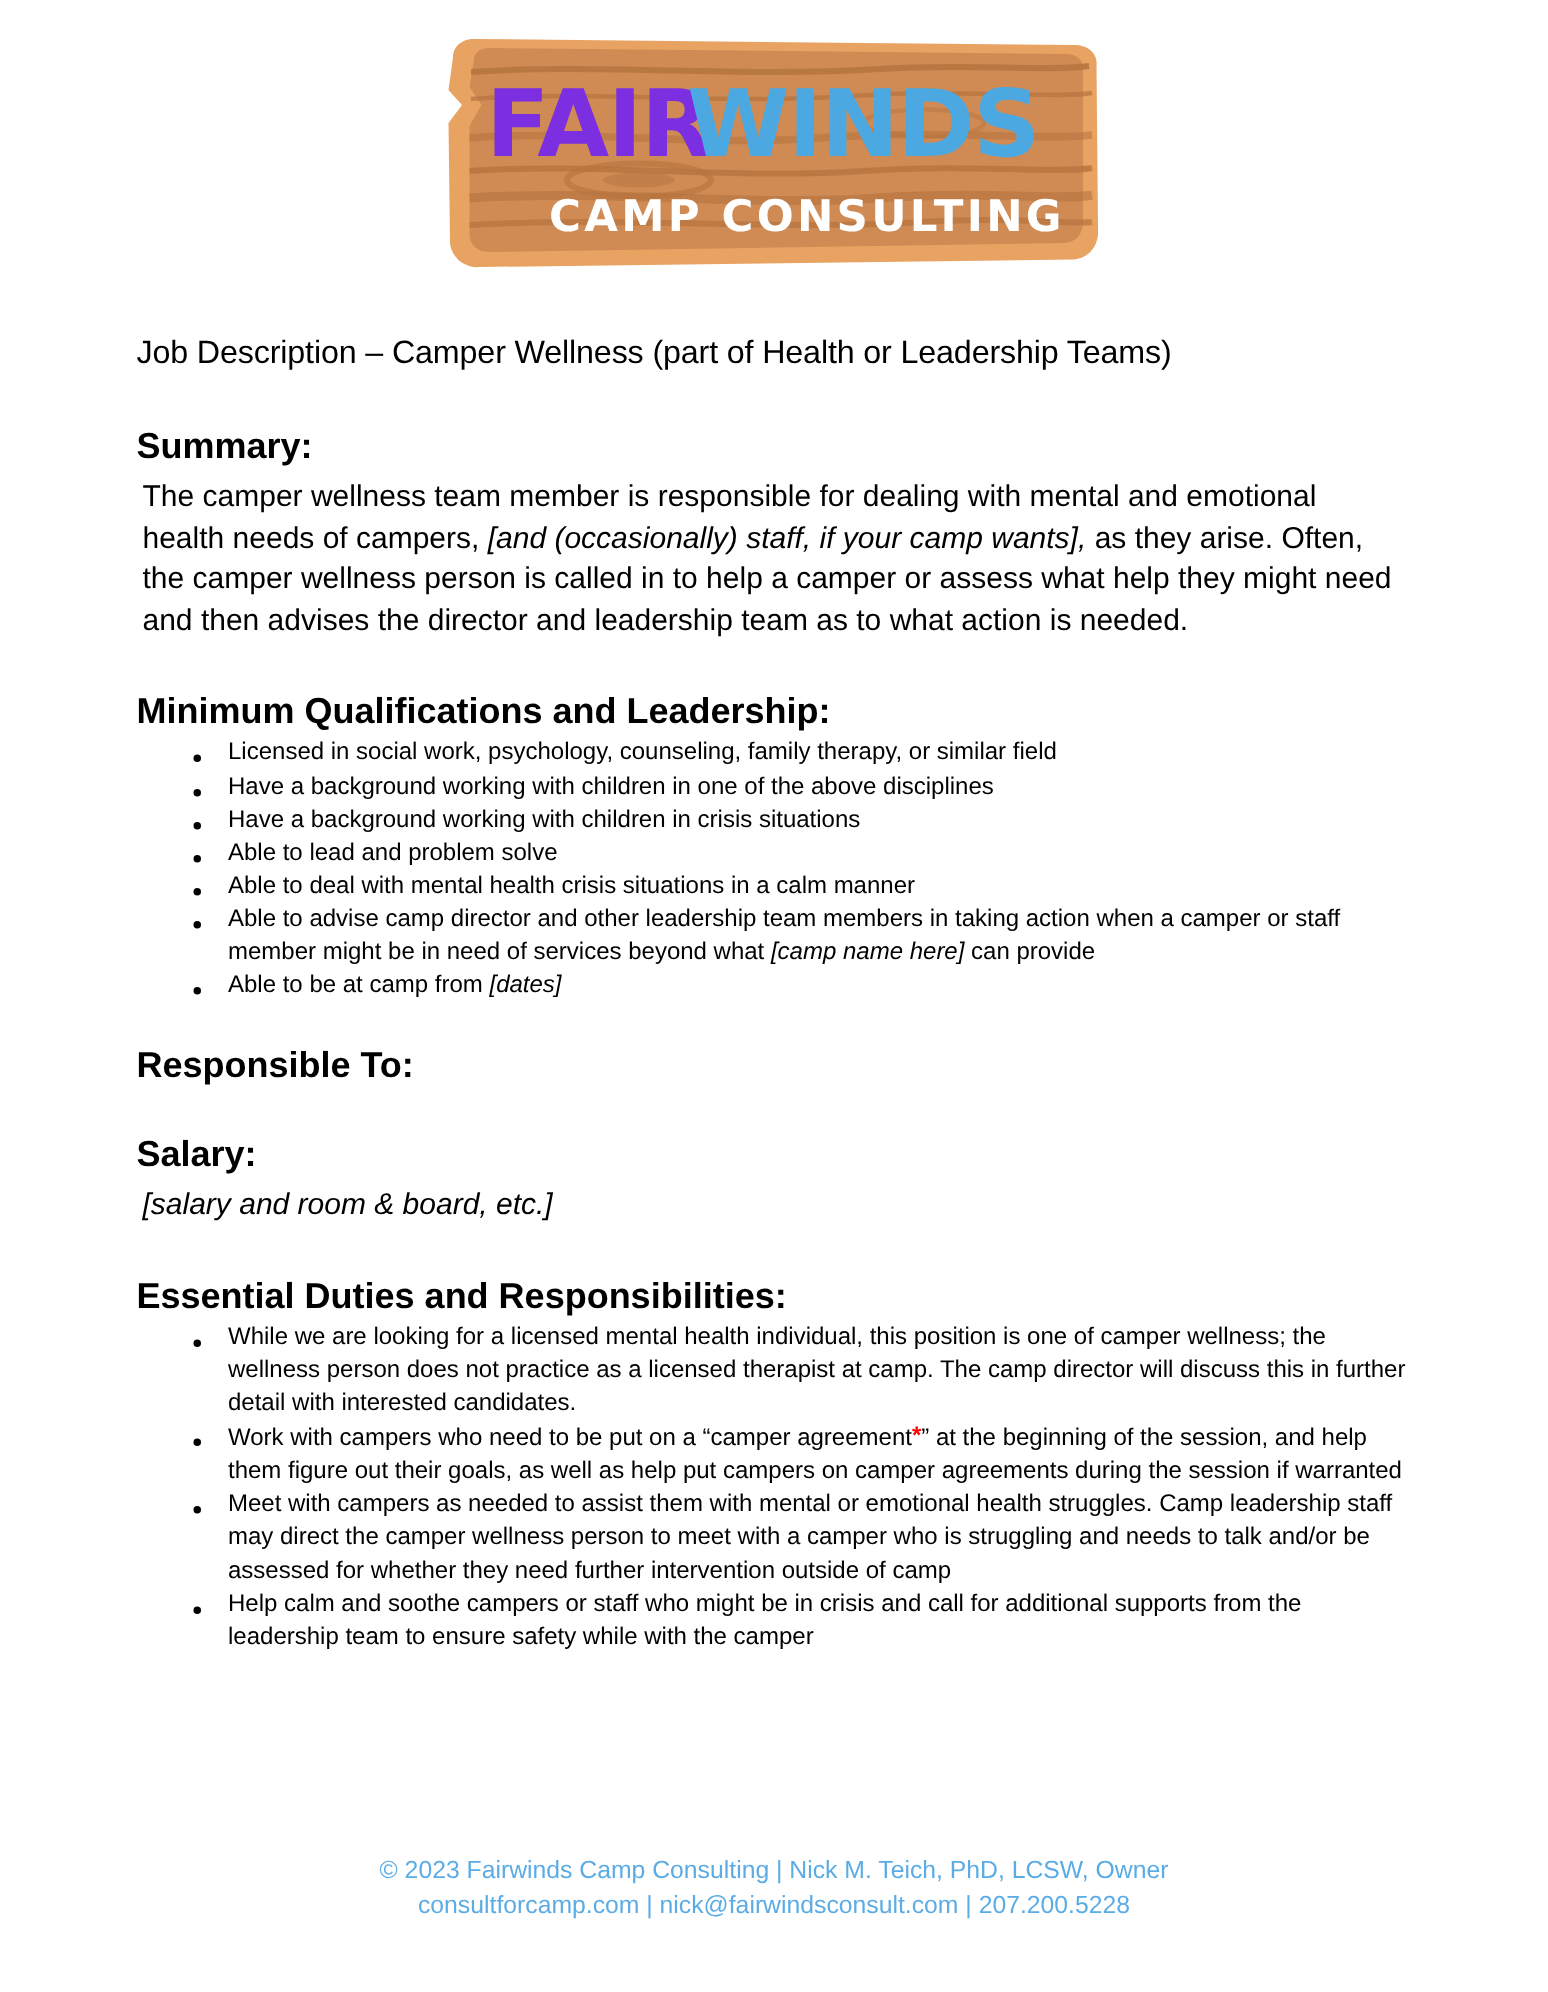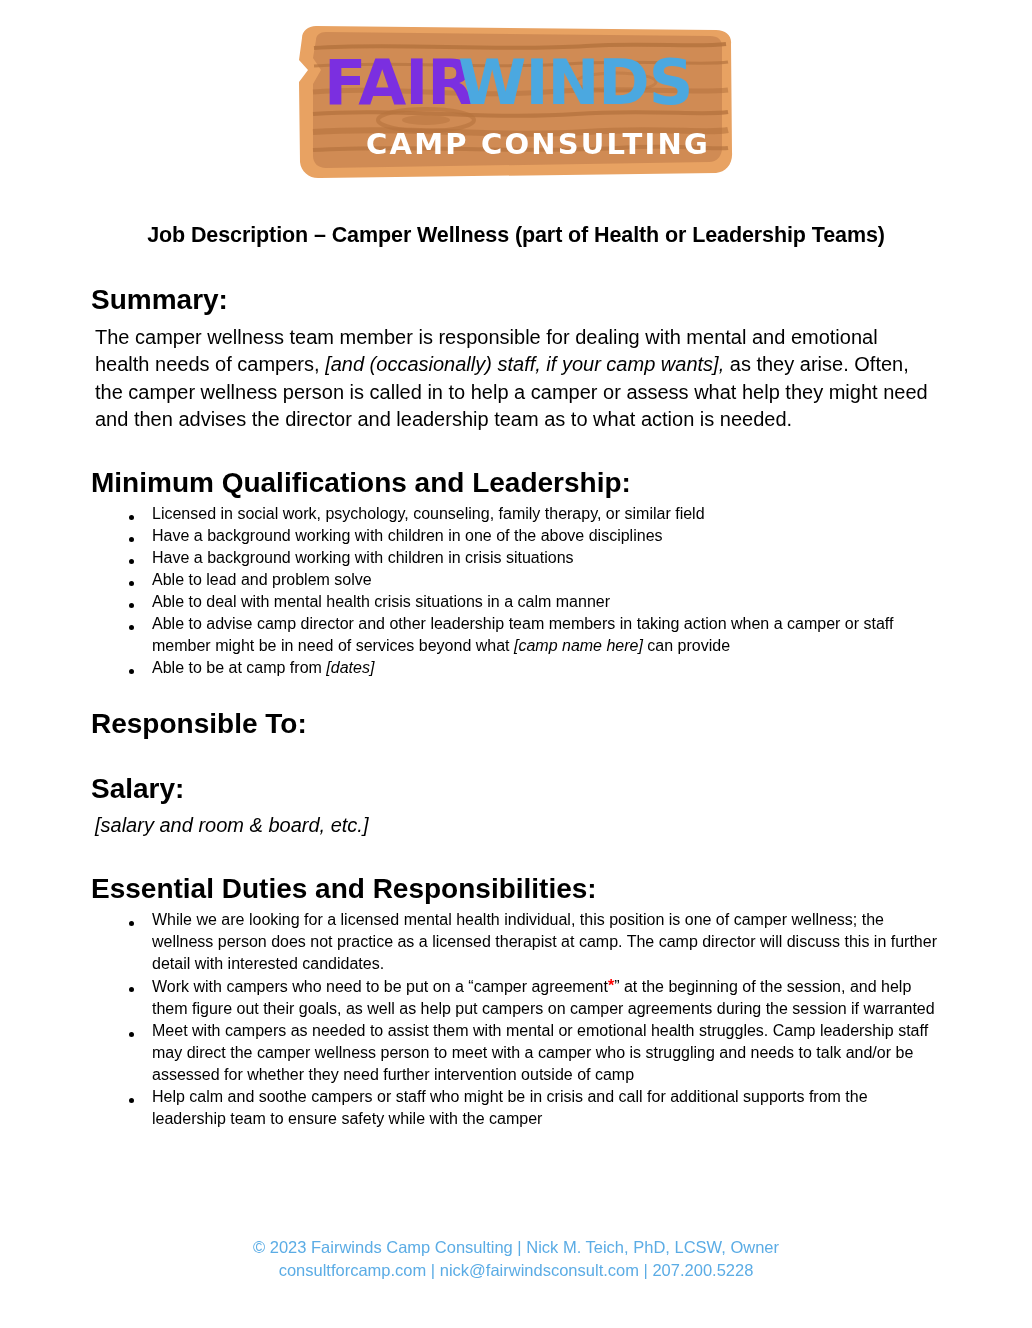--- a/index.html
+++ b/index.html
@@ -53,29 +53,29 @@
   
   .doc {
     position: absolute;
     top: 222px;
     left: 91px;
     width: 850px;
   }
 
   .doc-title {
     font-size: 21.5px;
-    font-weight: bold;
-    text-align: center;
+    font-weight: normal;
+    text-align: left;
     line-height: 1.25;
     margin: 0 0 6px 0;
     letter-spacing: -0.1px;
   }
 
   .sec-head {
-    font-size: 28px;
+    font-size: 24px;
     font-weight: bold;
     margin: 0;
     line-height: 1.38;
   }
 
   .para {
     font-size: 20px;
     line-height: 1.38;
     margin: 4px;
     text-align: left;

